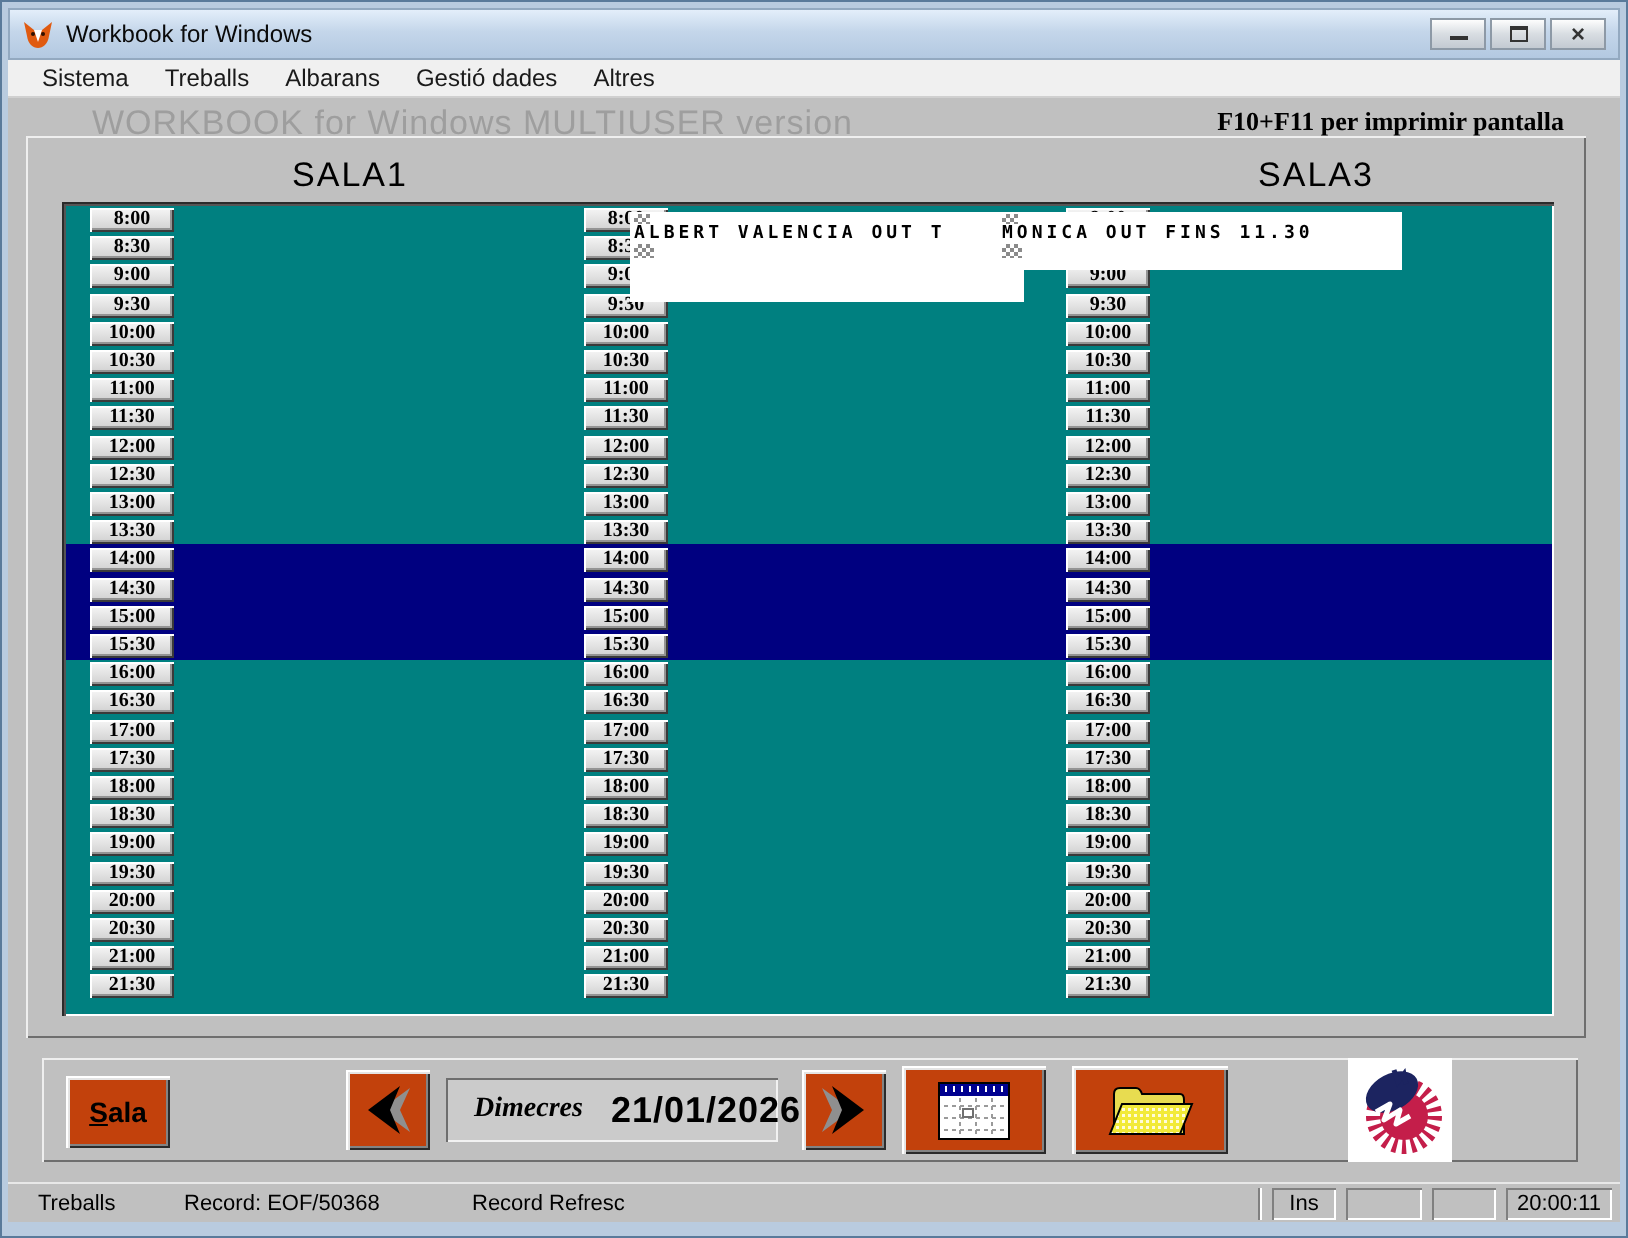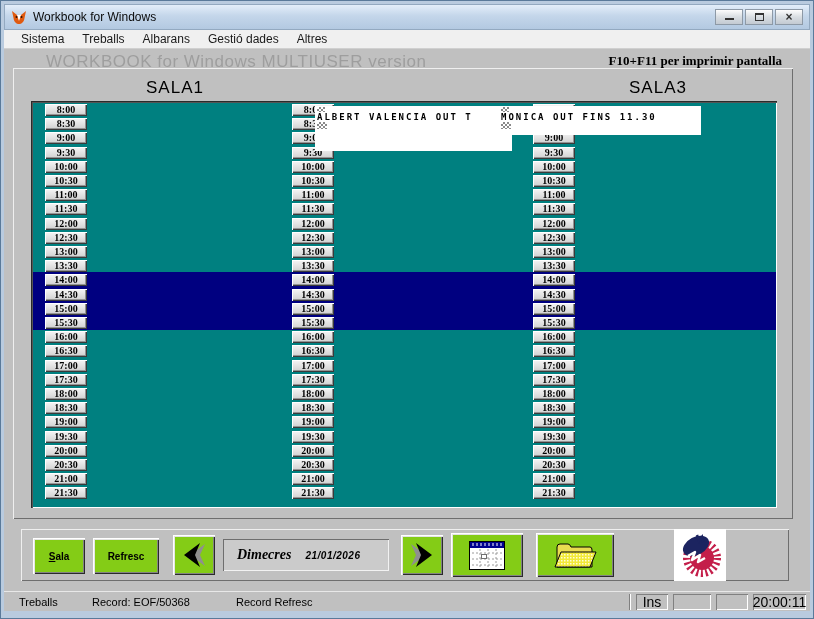--- a/index.html
+++ b/index.html
@@ -92,59 +92,59 @@
   .dither.sm { width:8px; height:5px; }
   .dither.wide { width:18px; }
   .dither-row { line-height:5px; height:6px; }
   
   #toolbar {
     position:absolute; left:17px; top:480px; width:768px; height:52px;
     background:#c0c0c0;
     box-shadow: inset 1px 1px 0 #efefef, inset -1px -1px 0 #6e6e6e;
   }
   .tbtn {
-    position:absolute; background:#84cc16;
+    position:absolute; background:#c2410c;
     box-shadow: inset 1px 1px 0 #ffffff, inset 2px 2px 0 #e4e4e4,
                 inset -1px -1px 0 #2a2a2a, inset -2px -2px 0 #838383;
     display:flex; align-items:center; justify-content:center;
-    font-weight:bold; font-size:10px; color:#000; cursor:default;
+    font-weight:bold; font-size:14px; color:#000; cursor:default;
   }
   #btn-sala    { left:12px;  top:9px; width:52px; height:36px; }
   #btn-refresc { left:72px;  top:9px; width:66px; height:36px; }
   #btn-prev    { left:152px; top:6px; width:42px; height:40px; }
   #btn-next    { left:380px; top:6px; width:42px; height:40px; }
   #btn-cal     { left:430px; top:4px; width:72px; height:44px; }
   #btn-folder  { left:515px; top:4px; width:78px; height:44px; }
   .u { text-decoration:underline; }
   #date-field {
     position:absolute; left:202px; top:10px; width:166px; height:32px;
     background:#cbcbcb;
     box-shadow: inset 1px 1px 0 #6e6e6e, inset -1px -1px 0 #f2f2f2;
     display:flex; align-items:center; padding-left:14px; gap:14px;
   }
   #date-day  { font-family:"Liberation Serif", serif; font-style:italic; font-weight:bold; font-size:14px; }
-  #date-val  { font-weight:bold; font-size:10px; letter-spacing:0.5px;font-style:italic; }
+  #date-val  { font-weight:bold; font-size:18px; letter-spacing:0.5px; }
   #logo-box {
     position:absolute; left:653px; top:0px; width:52px; height:52px;
     background:#ffffff; display:flex; align-items:center; justify-content:center;
   }
   
   #statusbar {
     position:absolute; left:3px; right:3px; bottom:7px; height:20px;
     background:#c0c0c0; border-top:1px solid #e8e8e8;
     font-size:11px; color:#000;
   }
   .sb-text { position:absolute; top:4px; }
   #sb-mode   { left:15px; }  #sb-record { left:88px; }  #sb-lock { left:232px; }
   #sb-div { position:absolute; left:625px; top:2px; width:1px; height:16px;
             background:#808080; box-shadow:1px 0 0 #ffffff; }
   .sb-field {
     position:absolute; top:2px; height:16px; background:#c0c0c0;
     box-shadow: inset 1px 1px 0 #808080, inset -1px -1px 0 #ffffff;
-    font-size:14px; display:flex; align-items:center; justify-content:center;
+    font-size:11px; display:flex; align-items:center; justify-content:center;
   }
   #sb-ins  { left:632px; width:32px; }
   #sb-f1   { left:669px; width:38px; }
   #sb-f2   { left:712px; width:32px; }
   #sb-time { left:749px; width:53px; }
 </style>
 </head>
 <body>
 
 <div id="frame">
@@ -293,23 +293,20 @@
           <div class="appt-line"><span>MONICA OUT FINS 11.30</span></div>
           <div class="dither-row"><span class="dither"></span></div>
         </div>
       </div>
     </div>
 
     <div id="toolbar">
       <div class="tbtn" id="btn-sala">
         <span><span class="u">S</span><span>ala</span></span>
       </div>
-      <div class="tbtn" id="btn-refresc">
-        <span>Refresc</span>
-      </div>
 
       <div class="tbtn" id="btn-prev">
         <svg width="26" height="30" viewBox="0 0 26 30">
           <polygon points="9,15 24,4 19,15 24,26" fill="#8f8f8f"></polygon>
           <polygon points="3,15 19,3 14,15 19,27" fill="#000000"></polygon>
         </svg>
       </div>
 
       <div id="date-field">
         <span id="date-day">Dimecres</span>

